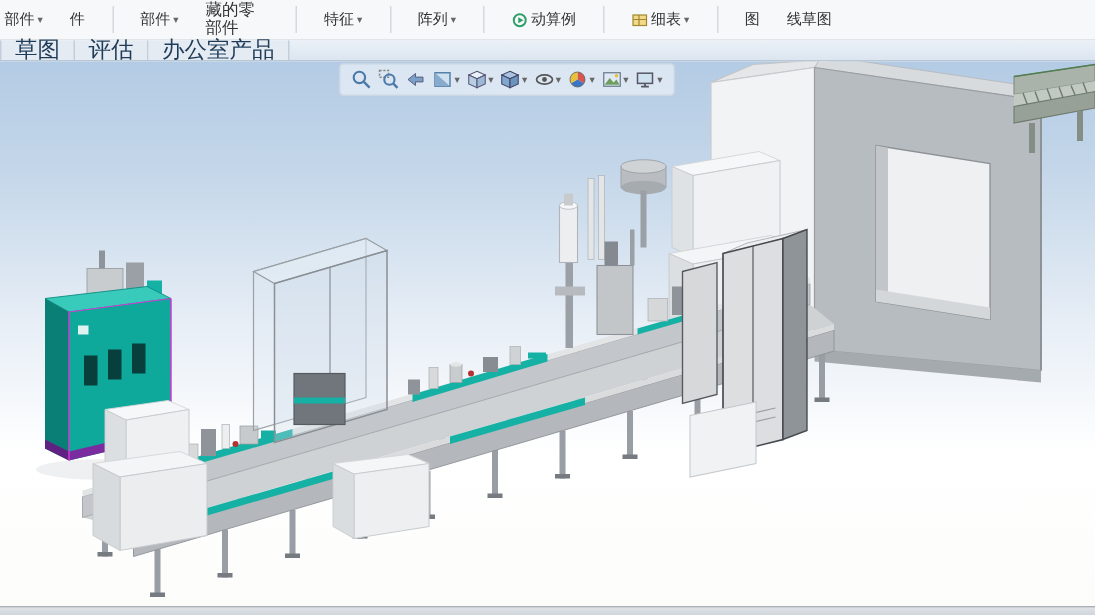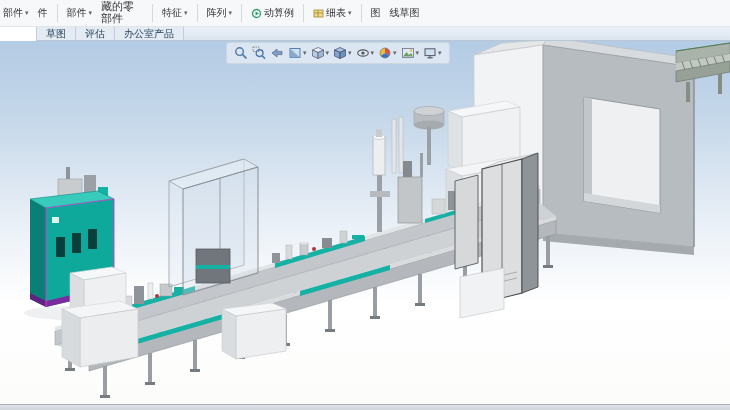--- a/index.html
+++ b/index.html
@@ -1,30 +1,30 @@
 <!DOCTYPE html>
 <html><head>
 <meta charset="utf-8">
 <style>
   html,body{margin:0;padding:0;}
   .app{position:relative;width:730px;height:410px;overflow:hidden;background:#fff;
        font-family:"DejaVu Sans",sans-serif;-webkit-user-select:none;user-select:none;}
 
   
   .cmd-row{height:26px;background:#f7f8fa;border-bottom:1px solid #e2e5e8;
-           display:flex;align-items:center;padding:0 3px;gap:9px;}
+           display:flex;align-items:center;padding:0 3px;gap:18px;}
   .cmd-item{font-size:10px;color:#333;display:flex;align-items:center;gap:2px;white-space:nowrap;cursor:default;}
   .cmd-item.wrap{white-space:normal;width:42px;line-height:1.05;font-size:11px;}
   .cmd-sep{width:1px;height:18px;background:#d5d9dc;flex:0 0 auto;}
   .caret{font-size:7px;color:#666;line-height:1;}
   .mini-icon{display:block;}
 
   
   .tab-row{height:13px;background:linear-gradient(#eaf0f7,#dce6f0);border-bottom:1px solid #b9c6d3;
-           display:flex;align-items:stretch;font-size:10px;color:#1f3b57;margin-left:36px;}
+           display:flex;align-items:stretch;font-size:15px;color:#1f3b57;}
   .tab{padding:0 9px;display:flex;align-items:center;border-right:1px solid #c2cedb;background:#e4ebf3;cursor:default;}
   .tab:first-child{border-left:1px solid #c2cedb;}
 
   
   .viewport{position:relative;width:730px;height:363px;
     background:linear-gradient(180deg,#b3cbe4 0%,#c6d8ea 22%,#e7eef6 48%,#ffffff 72%,#fcfcfb 100%);}
   svg.scene{position:absolute;left:0;top:0;}
 
   
   .heads-up{position:absolute;left:226px;top:1px;height:20px;display:flex;align-items:center;gap:4px;

